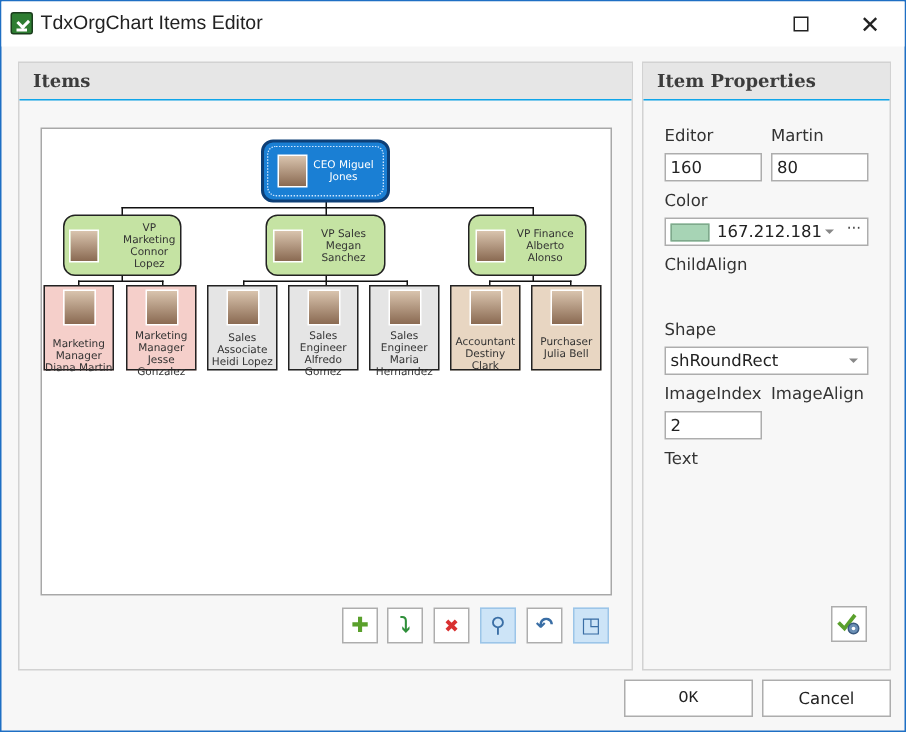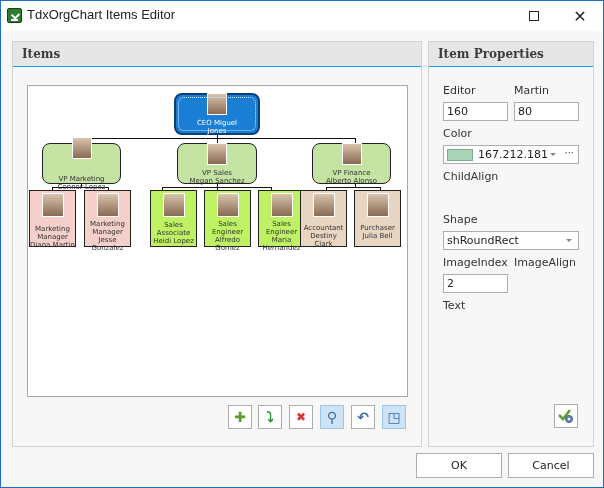--- a/index.html
+++ b/index.html
@@ -19,29 +19,29 @@
   .panel { position: absolute; background: #f7f7f7; border: 1px solid #d2d2d2; }
   .panel-header { position: absolute; left: 0; top: 0; right: 0; height: 25px; background: #e6e6e6; border-bottom: 1px solid #0ea5e9; font-family: "DejaVu Serif", serif; font-weight: bold; font-size: 12px; color: #3c3c3c; padding: 5px 9px; }
   .items-panel { left: 11px; top: 40px; width: 410px; height: 406px; }
   .props-panel { left: 427px; top: 40px; width: 166px; height: 406px; }
 
   .canvas { position: absolute; left: 14px; top: 43px; width: 381px; height: 312px; background: #fff; border: 1px solid #a8a8a8; overflow: hidden; }
   .connector { position: absolute; background: #111; }
   .node { position: absolute; border: 1px solid #222; display: flex; align-items: center; justify-content: center; text-align: center; font-size: 7px; font-family: "DejaVu Sans", sans-serif; line-height: 8px; color: #333; }
   .node.round { border-radius: 8px; }
   .node .photo { width: 20px; height: 22px; background: linear-gradient(#d9c4ae, #8a6a52); border: 1px solid #fff; flex-shrink: 0; }
-  .node.h { flex-direction: column; padding: 0 4px; gap: 4px; }
+  .node.h { flex-direction: row; padding: 0 4px; gap: 4px; }
   .node.v { flex-direction: column; justify-content: flex-start; padding-top: 2px; }
   .node.v .photo { width: 22px; height: 24px; margin-bottom: 3px; }
   .ceo { background: #1a7fd4; color: #fff; border: 2px solid #0d3f77; }
   .ceo .inner { position: absolute; left: 2px; top: 2px; right: 2px; bottom: 2px; border: 1px dotted #cfe6ff; border-radius: 6px; }
   .ceo .txt { color: #fff; }
   .vp { background: #c5e3a3; }
   .pink { background: #f5cfca; }
-  .yellow { background: #bef264; margin-left: 12px; }
+  .yellow { background: #e5e5e5; }
   .tan { background: #e8d6c2; }
 
   .tool-btn { position: absolute; top: 363px; width: 24px; height: 24px; background: #fff; border: 1px solid #adadad; display: flex; align-items: center; justify-content: center; font-size: 14px; font-weight: bold; }
   .tool-btn.active { background: #cde4f7; border-color: #9cc5e8; }
 
   .field-label { position: absolute; font-size: 11px; font-family: "DejaVu Sans", sans-serif; color: #333; }
   .input { position: absolute; height: 19px; background: #fff; border: 1px solid #adadad; font-size: 11px; padding: 2px 3px; color: #222; font-family: "DejaVu Sans", sans-serif; white-space: nowrap; overflow: hidden; }
   .dropdown-arrow { position: absolute; right: 6px; top: 7px; width: 0; height: 0; border-left: 3px solid transparent; border-right: 3px solid transparent; border-top: 3px solid #888; }
   .swatch { position: absolute; left: 3px; top: 3px; width: 26px; height: 12px; background: #a7d4b5; border: 1px solid #7fa98c; }
   .ellipsis { position: absolute; right: 4px; top: 1px; font-size: 10px; color: #444; }
@@ -193,15 +193,15 @@
 
     <div class="apply-btn">
       <svg width="16" height="16" viewBox="0 0 16 16">
         <path d="M1 7 L5 11 L12 2" stroke="#5aa02c" stroke-width="2.5" fill="none"></path>
         <circle cx="11" cy="11" r="3.5" fill="#6b8fb5" stroke="#3a5a80" stroke-width="1"></circle>
         <circle cx="11" cy="11" r="1.2" fill="#fff"></circle>
       </svg>
     </div>
   </div>
 
-  <div class="dlg-btn" style="left:415px;width:86px;">OK</div>
+  <div class="dlg-btn" style="left:415px;width:86px;font-family:Liberation Mono, monospace;">OK</div>
   <div class="dlg-btn" style="left:507px;width:86px;">Cancel</div>
 </div>
 
 </body></html>

